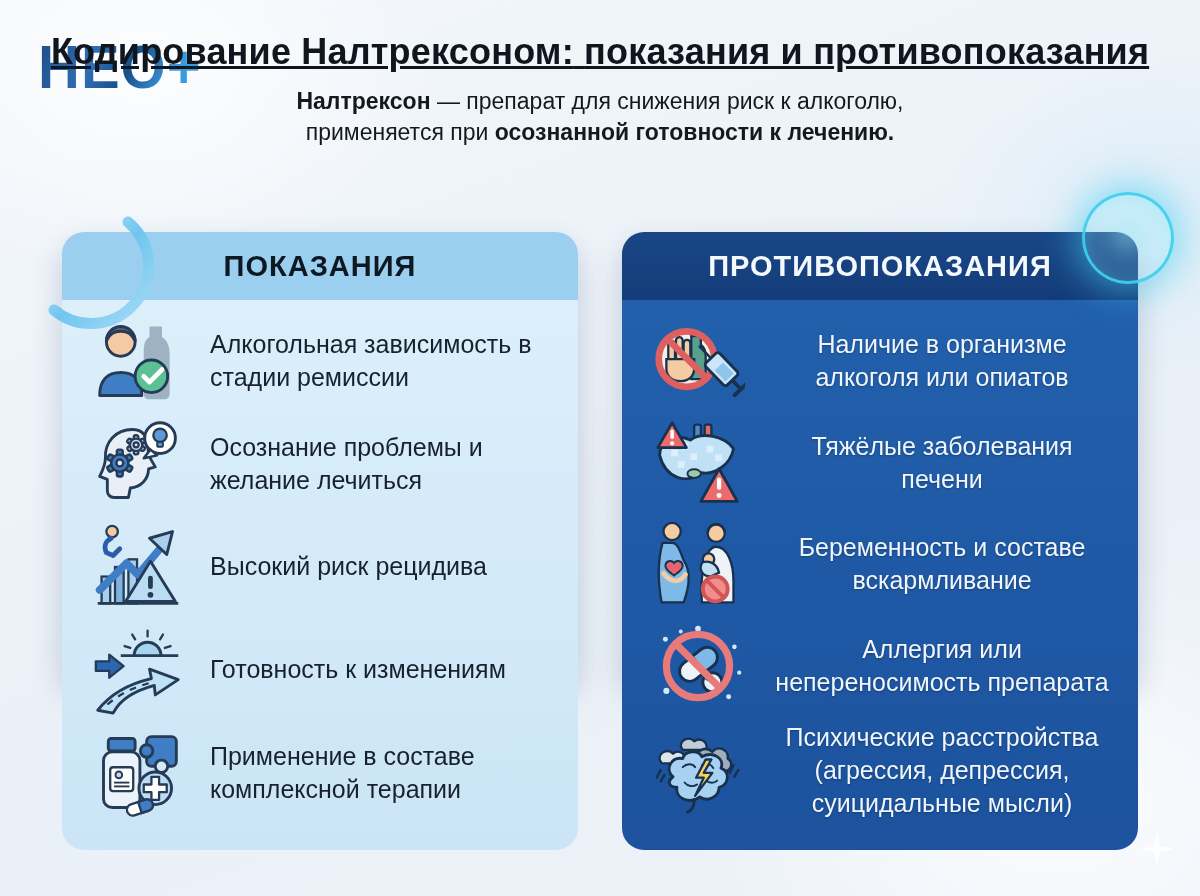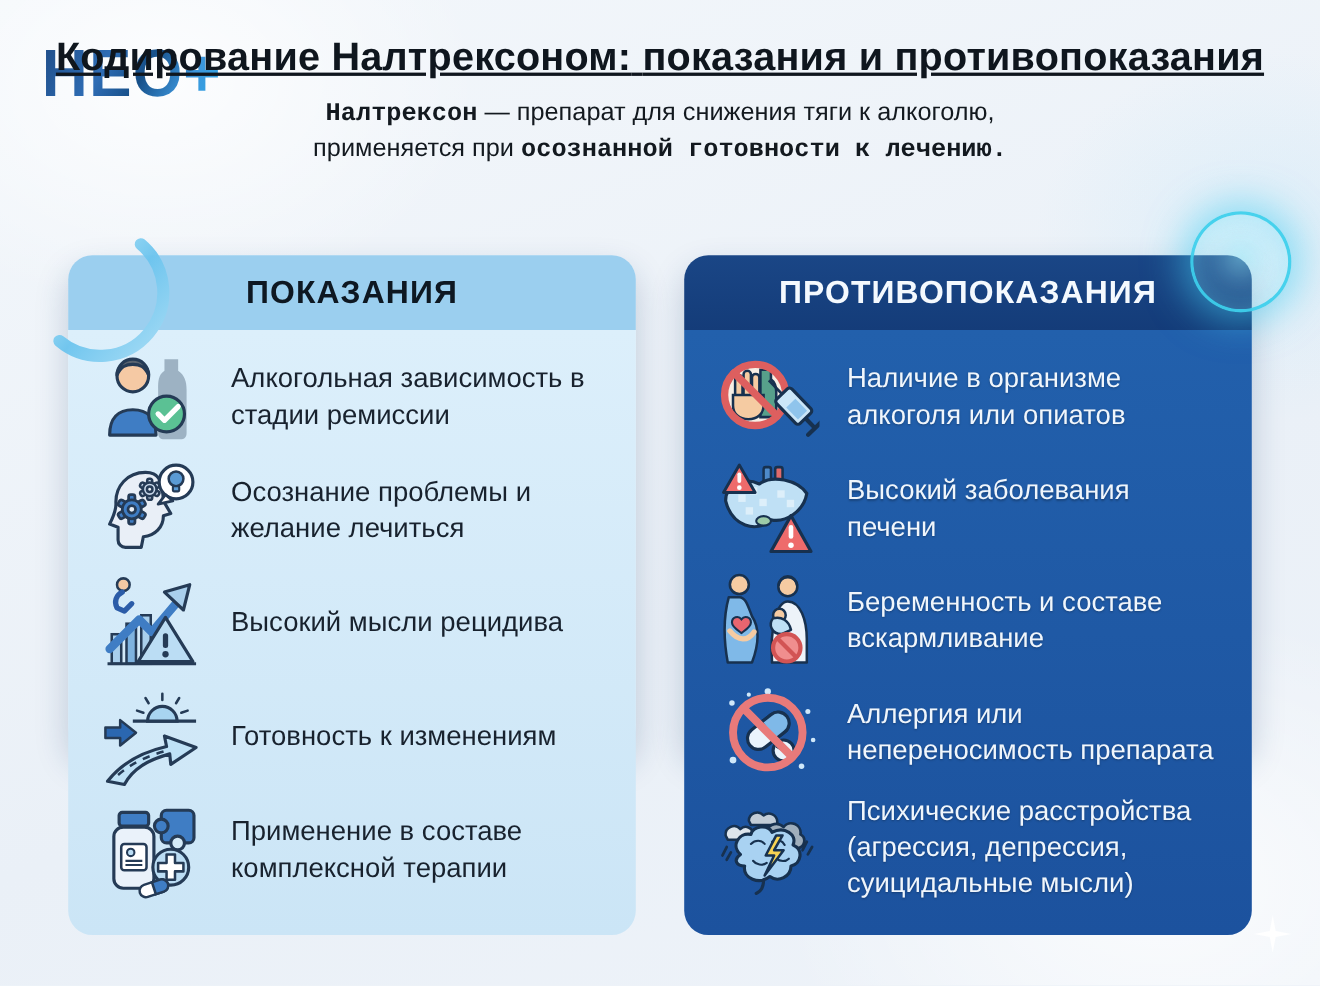--- a/index.html
+++ b/index.html
@@ -27,21 +27,21 @@
   }
   .title-wrap { position:absolute; left:0; top:30px; width:1200px; text-align:center; }
   .main-title {
     font-size:36px; line-height:1.22; font-weight:800; color:#0F161E;
     letter-spacing:.2px;
     text-decoration:underline;
   }
   .subtitle {
     margin-top:12px; font-size:23px; line-height:1.35; color:#13191F; font-weight:400;
   }
-  .subtitle b { font-weight:700;font-family:Liberation Mono, monospace; }
+  .subtitle b { font-weight:700; }
   .subtitle .line { display:block; }
   
   .cards {
     position:absolute; left:62px; top:232px; width:1076px; height:450px;
     display:flex; gap:44px;
   }
   .card {
     flex:1 1 0; border-radius:22px; position:relative;
     box-shadow:0 14px 30px rgba(25,60,110,.22);
   }
@@ -57,21 +57,21 @@
   }
   .card.light .card-header { background:#9BCFEF; color:#0E1822; }
   .card.light .card-body   { background:linear-gradient(180deg,#DCEFFB 0%,#CBE5F6 100%); }
   .card.dark  .card-header { background:linear-gradient(180deg,#1A4686,#143C79); color:#F4F9FE; }
   .card.dark  .card-body   { background:linear-gradient(180deg,#2260AC 0%,#1C529E 100%); }
   .row { display:flex; align-items:center; gap:24px; }
   .icon-box { width:96px; height:94px; flex:0 0 auto; display:flex; align-items:center; justify-content:center; }
   .icon-box svg { width:94px; height:92px; }
   .row-text { font-size:25px; line-height:1.32; font-weight:500; }
   .card.light .row-text { color:#18222E; }
-  .card.dark  .row-text { color:#F0F6FC; text-shadow:0 1px 2px rgba(0,0,0,.28); }
+  .card.dark  .row-text { color:#F0F6FC; text-shadow:0 1px 2px rgba(0,0,0,.28);text-align:center; }
   
   .bubble-crescent { position:absolute; left:-30px; top:-24px; width:126px; height:134px; pointer-events:none; z-index:3; }
   .bubble-glow {
     position:absolute; right:-36px; top:-40px; width:92px; height:92px; border-radius:50%;
     border:3px solid rgba(62,208,236,.95);
     background:radial-gradient(circle at 50% 45%, rgba(150,235,250,.5), rgba(140,225,250,.12) 60%, rgba(140,225,250,0) 72%);
     box-shadow:0 0 34px 8px rgba(70,205,240,.55), inset 0 0 22px rgba(130,230,250,.55);
     pointer-events:none; z-index:3;
   }
   .sparkle {
@@ -86,21 +86,21 @@
 <div class="page">
 
   <div class="logo">НЕО+</div>
 
   <div class="title-wrap">
     <div class="main-title">
       <span class="line">Кодирование Налтрексоном:</span>
       <span class="line">показания и противопоказания</span>
     </div>
     <div class="subtitle">
-      <span class="line"><b>Налтрексон</b><span> — препарат для снижения тяги к алкоголю,</span></span>
+      <span class="line"><b>Налтрексон</b><span> — препарат для снижения риск к алкоголю,</span></span>
       <span class="line"><span>применяется при </span><b>осознанной готовности к лечению.</b></span>
     </div>
   </div>
 
   <div class="cards">
 
     <div class="card light">
       <svg class="bubble-crescent" viewBox="0 0 126 134">
         <defs>
           <linearGradient id="crx" x1="0" y1="0" x2="1" y2="1">
@@ -161,21 +161,21 @@
                 <line x1="6" y1="86" x2="90" y2="86" stroke="#253B56" stroke-width="3"></line>
                 <path d="M8 72 L36 44 L48 56 L70 30" fill="none" stroke="#3F7DC4" stroke-width="8" stroke-linecap="round" stroke-linejoin="round"></path>
                 <path d="M60 18 L84 11 L78 35 Z" fill="#A9CFEC" stroke="#253B56" stroke-width="3" stroke-linejoin="round"></path>
                 <circle cx="21" cy="11" r="6" fill="#F5C9A4" stroke="#253B56" stroke-width="2.4"></circle>
                 <path d="M20 18 c-6 3-8 9-5 15 l7 3 7-7" fill="none" stroke="#2B5CA8" stroke-width="5" stroke-linecap="round" stroke-linejoin="round"></path>
                 <path d="M61 42 L87 84 L35 84 Z" fill="#BBDDF4" stroke="#253B56" stroke-width="3" stroke-linejoin="round"></path>
                 <rect x="58.5" y="57" width="5" height="14" rx="2.4" fill="#253B56"></rect>
                 <circle cx="61" cy="77" r="3" fill="#253B56"></circle>
               </svg>
             </div>
-            <div class="row-text">Высокий мысли рецидива</div>
+            <div class="row-text">Высокий риск рецидива</div>
           </div>
           <div class="row">
             <div class="icon-box">
               <svg viewBox="0 0 96 96">
                 <line x1="30" y1="33" x2="90" y2="33" stroke="#253B56" stroke-width="3"></line>
                 <path d="M44 33 a14 14 0 0 1 28 0 Z" fill="#A8D4F0" stroke="#253B56" stroke-width="3"></path>
                 <g stroke="#253B56" stroke-width="2.4" stroke-linecap="round">
                   <line x1="58" y1="7" x2="58" y2="13"></line>
                   <line x1="42" y1="11" x2="45" y2="16"></line>
                   <line x1="74" y1="11" x2="71" y2="16"></line>
@@ -258,21 +258,21 @@
                 </g>
                 <ellipse cx="44" cy="59" rx="7" ry="4.5" fill="#9CCBA8" stroke="#17314F" stroke-width="2"></ellipse>
                 <path d="M21 6 L36 32 L6 32 Z" fill="#EE6B6B" stroke="#17314F" stroke-width="2.8" stroke-linejoin="round"></path>
                 <rect x="19.2" y="13" width="3.6" height="10" rx="1.8" fill="#FFFFFF"></rect>
                 <circle cx="21" cy="27.5" r="2.2" fill="#FFFFFF"></circle>
                 <path d="M70 54 L89 88 L51 88 Z" fill="#EE6B6B" stroke="#17314F" stroke-width="3" stroke-linejoin="round"></path>
                 <rect x="67.8" y="63" width="4.4" height="13" rx="2.2" fill="#FFFFFF"></rect>
                 <circle cx="70" cy="82" r="2.6" fill="#FFFFFF"></circle>
               </svg>
             </div>
-            <div class="row-text">Высокий заболевания печени</div>
+            <div class="row-text">Тяжёлые заболевания печени</div>
           </div>
           <div class="row">
             <div class="icon-box">
               <svg viewBox="0 0 96 96">
                 <circle cx="21" cy="14" r="9" fill="#F5CBA2" stroke="#17314F" stroke-width="2.4"></circle>
                 <path d="M11 26 C6 44 6 66 10 88 L33 88 C39 72 41 56 33 44 C29 34 27 26 21 26 Z" fill="#7FB9E8" stroke="#17314F" stroke-width="2.4" stroke-linejoin="round"></path>
                 <path d="M12 58 C20 68 29 68 35 59" fill="none" stroke="#F5CBA2" stroke-width="5" stroke-linecap="round"></path>
                 <path d="M23 47 c-3-4-9-2-9 3 c0 4 5 7 9 10 c4-3 9-6 9-10 c0-5-6-7-9-3 Z" fill="#E8656F" stroke="#17314F" stroke-width="2"></path>
                 <path d="M52 88 C50 56 56 30 67 30 C79 30 85 48 85 66 L85 88 Z" fill="#EDF3F9" stroke="#17314F" stroke-width="2.4" stroke-linejoin="round"></path>
                 <circle cx="67" cy="16" r="9" fill="#F5CBA2" stroke="#17314F" stroke-width="2.4"></circle>

